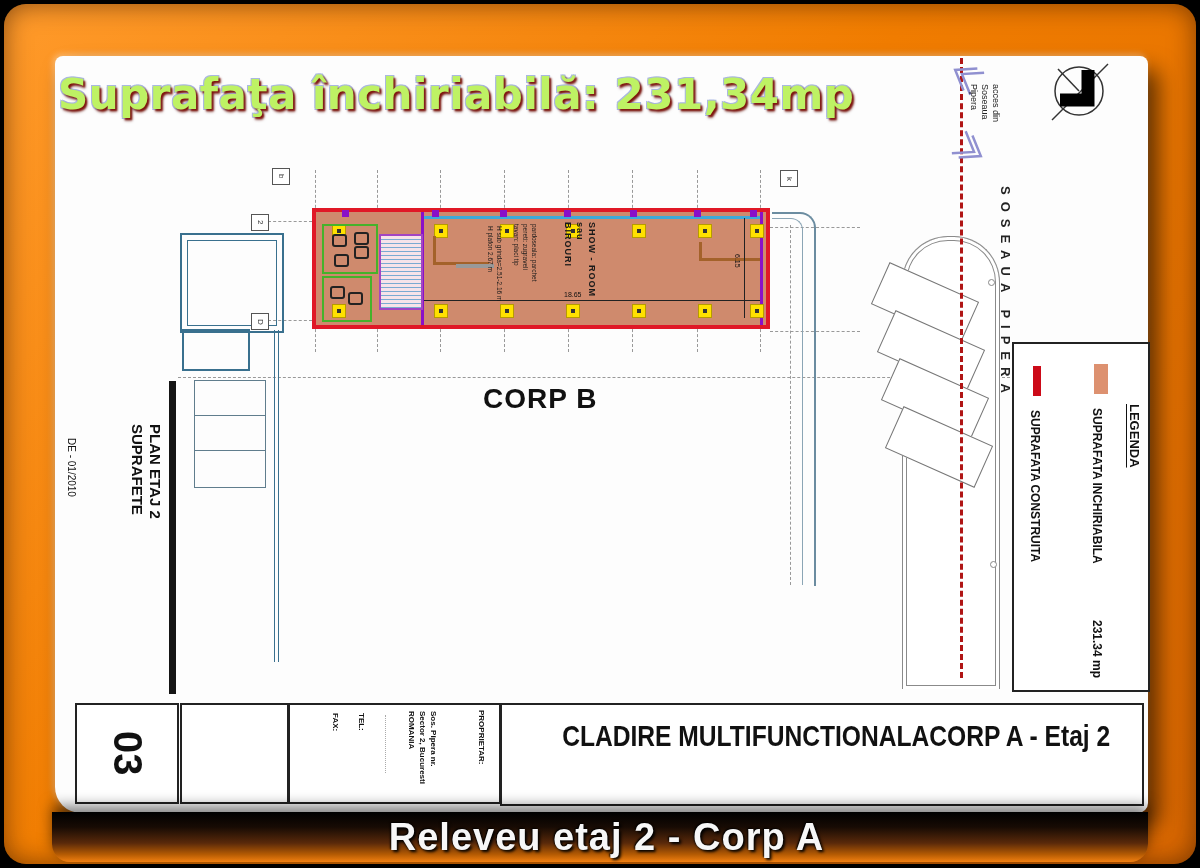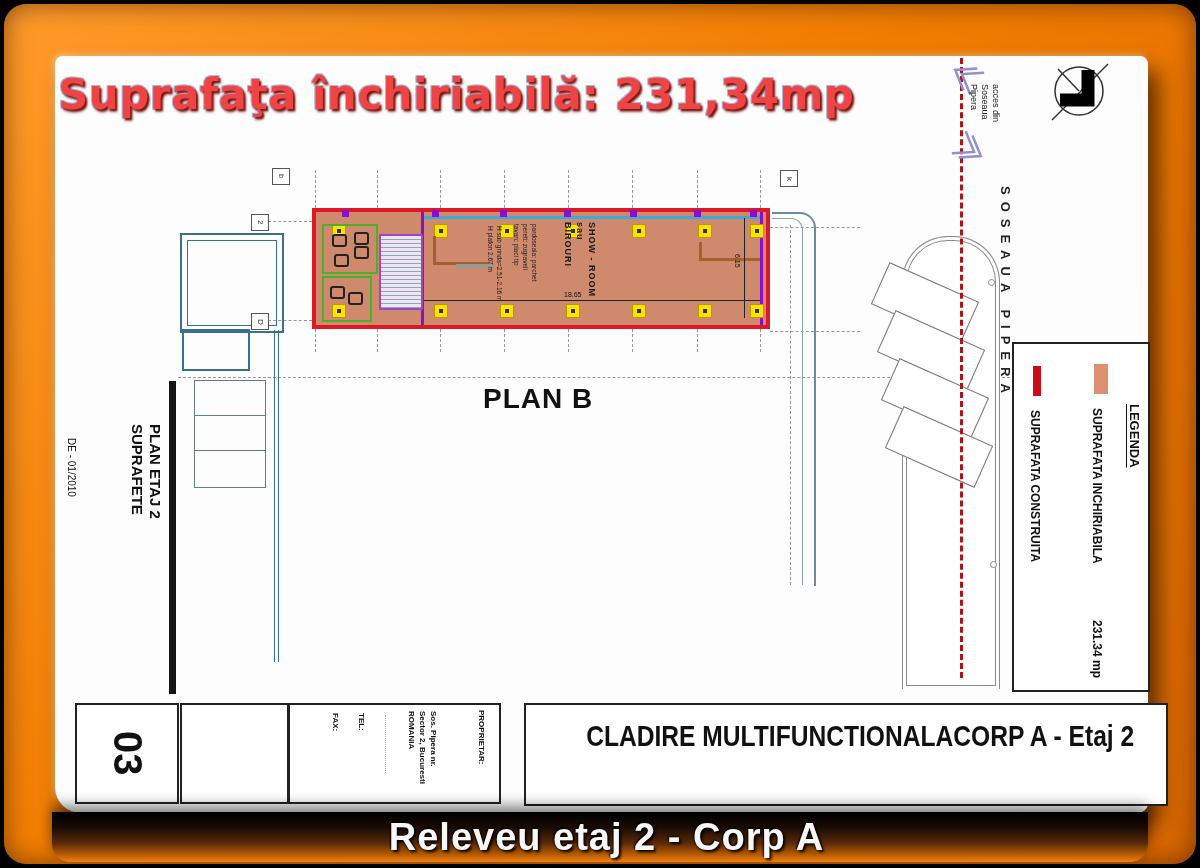--- a/index.html
+++ b/index.html
@@ -9,21 +9,21 @@
          background:linear-gradient(135deg,#ff9a2a 0%,#f height?7c00 45%,#e06d00 100%);
          background:linear-gradient(135deg,#ff9a2a 0%,#f07c00 45%,#d96700 100%);
          box-shadow:inset 0 0 26px rgba(40,15,0,.55);}
   .sheet{position:absolute;left:55px;top:56px;width:1093px;height:757px;background:#fdfdfd;
          border-radius:8px 8px 10px 26px;
          box-shadow:10px 14px 22px rgba(0,0,0,.6), -2px -2px 6px rgba(255,255,255,.35);}
   .abs{position:absolute;}
 
   
   .heading{left:58px;top:70px;font-family:"DejaVu Sans",sans-serif;font-weight:bold;
-           font-size:42px;letter-spacing:.5px;color:#ef4444;white-space:nowrap;z-index:40;
+           font-size:42px;letter-spacing:.5px;color:#bef264;white-space:nowrap;z-index:40;
            text-shadow:2px 2px 2px #7e130c,-1px -1px 0 #aab8e0,1px -1px 0 #aab8e0,
                        -1px 1px 0 #aab8e0,2px 3px 3px rgba(90,10,0,.5);}
 
   
   .vtext{writing-mode:vertical-rl;text-orientation:mixed;}
   .dashv{border-left:1px dashed #999;width:0;}
   .dashh{border-top:1px dashed #999;height:0;}
   .gridbox{width:16px;height:15px;border:1px solid #555;background:#fff;display:flex;
            align-items:center;justify-content:center;font-size:8px;color:#333;z-index:8;}
   .reddash{border-left:3px dashed #b01515;width:0;z-index:15;}
@@ -278,21 +278,21 @@
   <div class="abs smrect"></div>
   <div class="abs park">
       <div></div>
       <div></div>
       <div style="border-bottom:none;"></div>
     </div>
   <div class="abs blkbar"></div>
   <div class="abs bluev"></div>
   <div class="abs dashh" style="left:178px;top:377px;width:832px;"></div>
 
-  <div class="abs corpb" style="left:483px;top:383px;">PLAN B</div>
+  <div class="abs corpb" style="left:483px;top:383px;">CORP B</div>
 
   <div class="abs legendbox">
     <div class="vtext lg-title">LEGENDA</div>
     <div class="abs sw1"></div>
     <div class="vtext lg-l1">SUPRAFATA INCHIRIABILA</div>
     <div class="vtext lg-v1">231.34 mp</div>
     <div class="abs sw2"></div>
     <div class="vtext lg-l2">SUPRAFATA CONSTRUITA</div>
   </div>
 
@@ -310,20 +310,20 @@
     <span class="vtext tb3lbl" style="left:40px;top:8px;">FAX:</span>
     <span class="vtext tb3lbl" style="left:66px;top:8px;">TEL:</span>
     <span class="abs" style="left:95px;top:10px;height:58px;border-left:1px dotted #aaa;"></span>
     <span class="vtext tb3lbl" style="left:116px;top:6px;">
       <div>Sos. Pipera nr.</div>
       <div>Sector 2, Bucuresti</div>
       <div>ROMANIA</div>
     </span>
     <span class="vtext tb3lbl" style="left:186px;top:5px;">PROPRIETAR:</span>
   </div>
-  <div class="abs tb" style="left:500px;top:703px;width:640px;height:99px;text-align:left;margin-left:24px;">
+  <div class="abs tb" style="left:500px;top:703px;width:640px;height:99px;text-align:left;">
     <div style="margin-top:14px;"><span class="tb-title">CLADIRE MULTIFUNCTIONALACORP A - Etaj 2</span></div>
   </div>
 
   <div class="banner">
     <span>Releveu etaj 2 - Corp A</span>
   </div>
 </div>
 
 </body></html>

